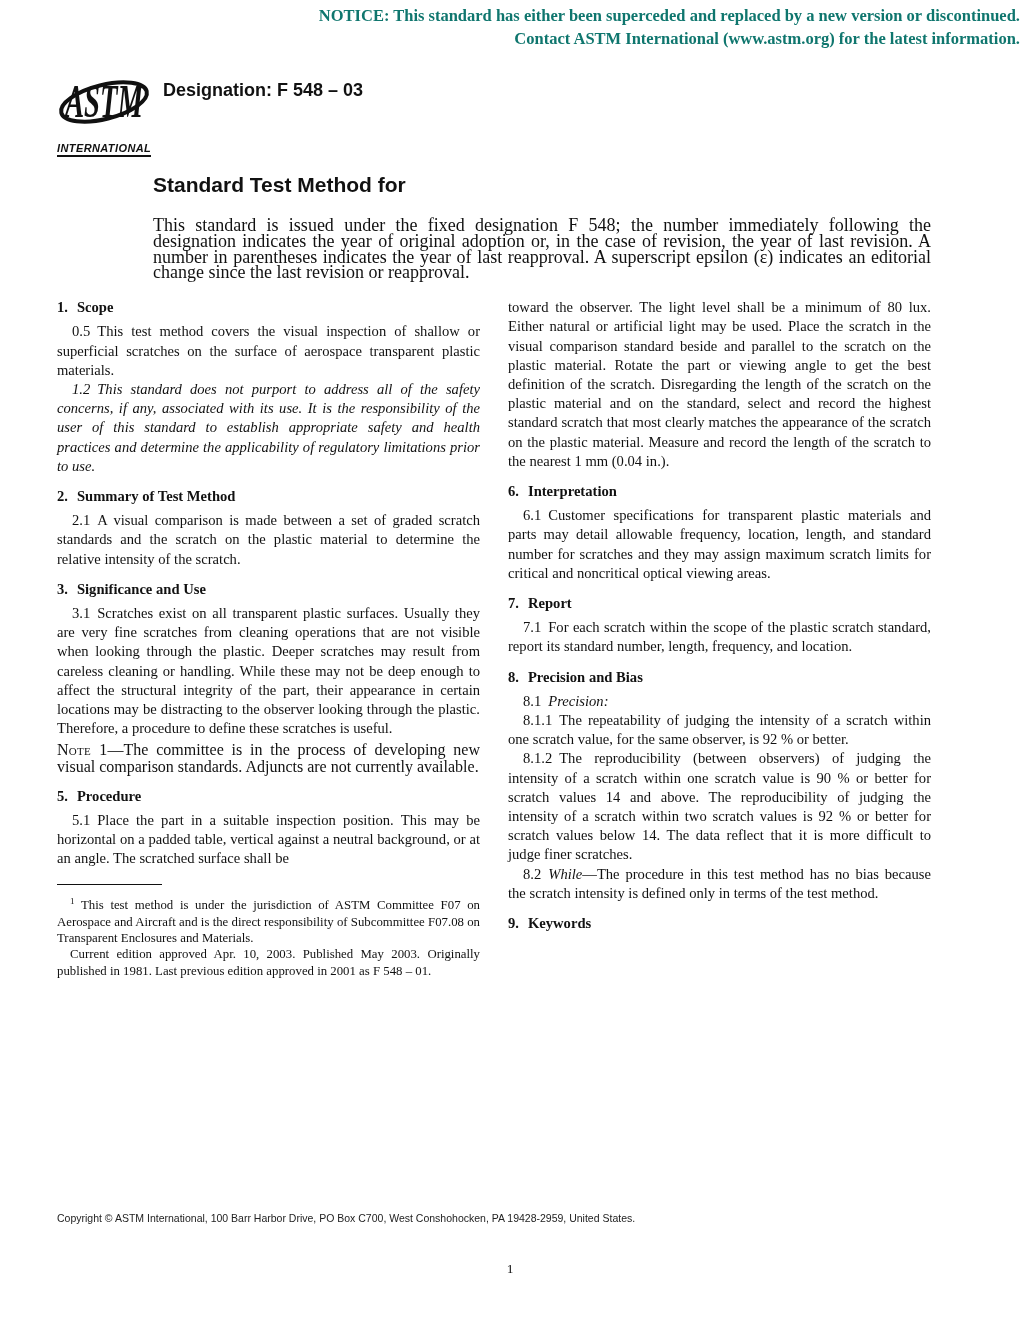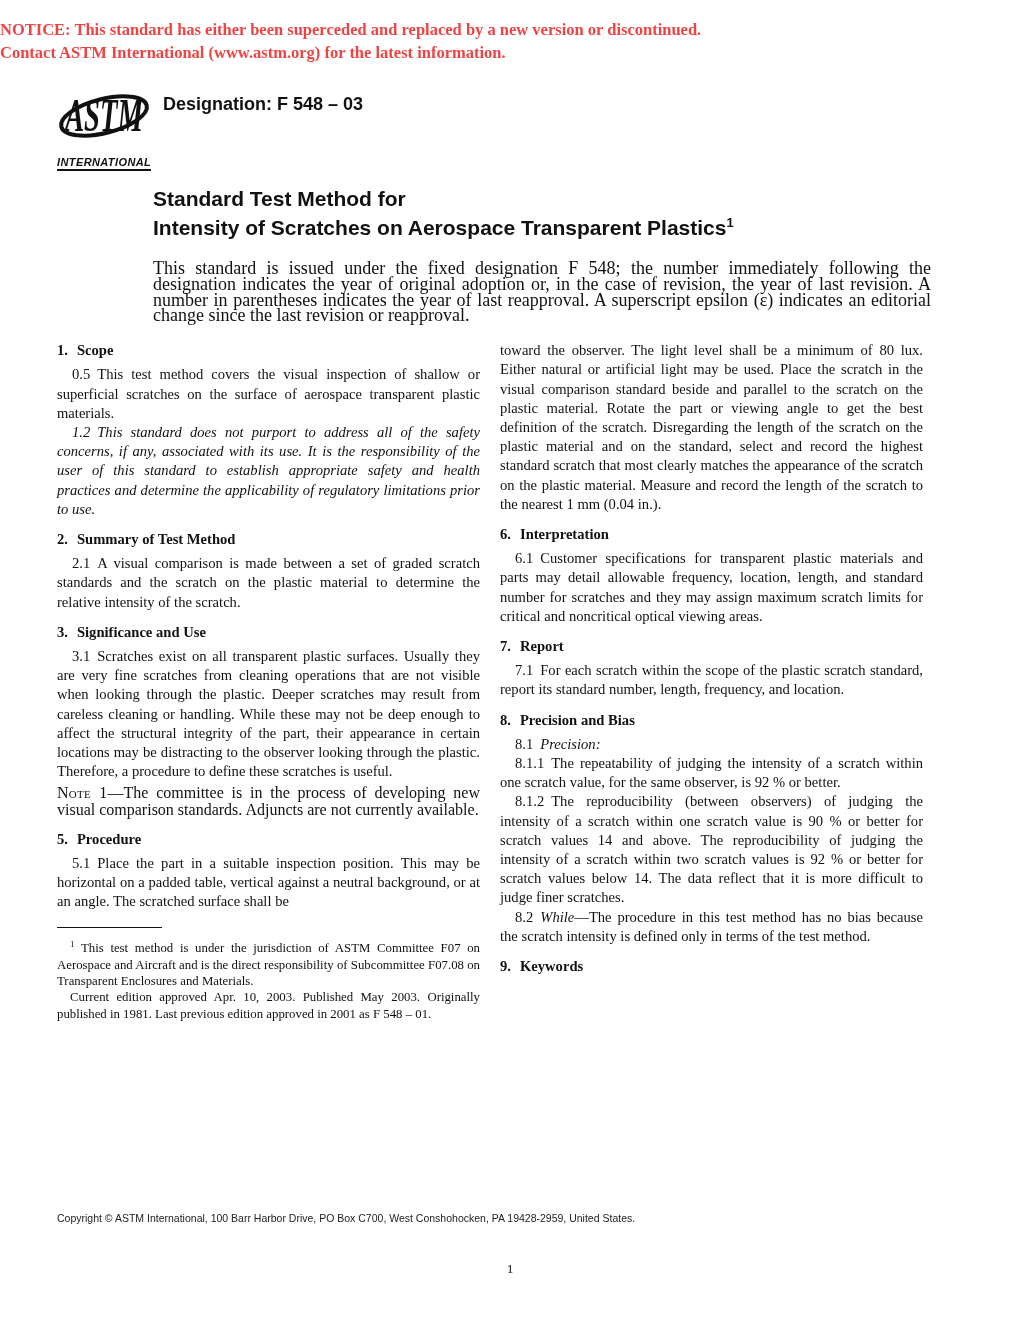--- a/index.html
+++ b/index.html
@@ -8,23 +8,23 @@
     position: relative;
     width: 1020px;
     height: 1320px;
     background: #ffffff;
     color: #111111;
     font-family: "Liberation Serif", serif;
     overflow: hidden;
   }
   
   .notice {
-    padding-top: 18px;
-    text-align: left;
-    color: #ef4444;
+    padding-top: 4px;
+    text-align: right;
+    color: #0f766e;
     font-family: "Liberation Serif", serif;
     font-weight: bold;
     font-size: 16.5px;
     line-height: 23px;
   }
   
   .header-row {
     margin: 22px 0 0 57px;
     display: flex;
     align-items: flex-start;
@@ -63,21 +63,21 @@
     width: 778px;
     font-size: 18px;
     line-height: 15.8px;
     text-align: justify;
   }
   
   .columns {
     margin: 17px 0 0 57px;
     width: 874px;
     display: flex;
-    gap: 20px;
+    gap: 28px;
   }
   .col { width: 423px; font-size: 14.6px; line-height: 19.2px; }
   h3.sec {
     font-size: 14.6px;
     font-weight: bold;
     margin-top: 11px;
     margin-bottom: 5px;
   }
   h3.sec .hnum { margin-right: 9px; }
   .col > *:first-child, .col h3.first { margin-top: 0; }
@@ -140,21 +140,20 @@
         <ellipse cx="47" cy="30" rx="44" ry="17" fill="none" stroke="#111" stroke-width="4" transform="rotate(-14 47 30)"></ellipse>
         <text x="47" y="45" text-anchor="middle" font-family="Liberation Serif, serif" font-style="italic" font-weight="bold" font-size="46" fill="#111" textLength="78" lengthAdjust="spacingAndGlyphs">ASTM</text>
       </svg>
       <span class="logo-sub">INTERNATIONAL</span>
     </div>
     <div class="designation">Designation: F 548 – 03</div>
   </div>
 
   <div class="title-block">
     <div>Standard Test Method for</div>
-    <div><span>Intensity of Scratches on Aerospace Transparent Plastics</span><sup>1</sup></div>
   </div>
 
   <div class="preamble">This standard is issued under the fixed designation F 548; the number immediately following the designation indicates the year of original adoption or, in the case of revision, the year of last revision. A number in parentheses indicates the year of last reapproval. A superscript epsilon (ε) indicates an editorial change since the last revision or reapproval.</div>
 
   <div class="columns">
 
     <div class="col">
 
       <h3 class="sec first"><span class="hnum">1.</span><span>Scope</span></h3>
       <p class="bp"><span class="pnum">0.5</span><span>This test method covers the visual inspection of shallow or superficial scratches on the surface of aerospace transparent plastic materials.</span></p>

